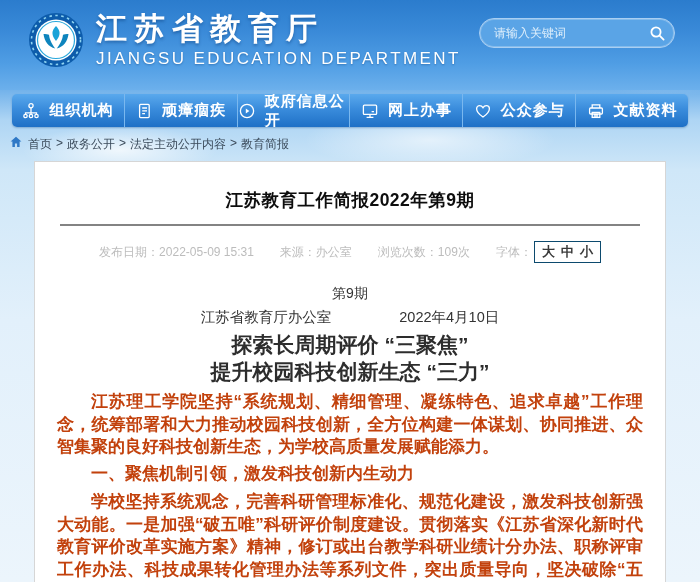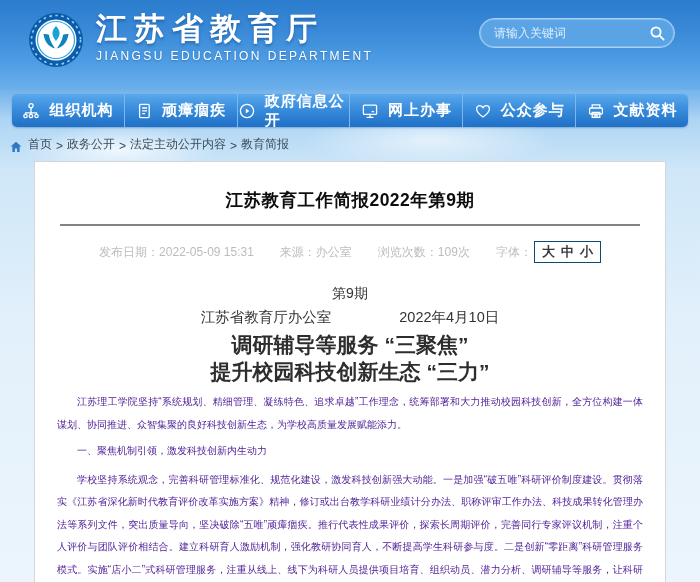--- a/index.html
+++ b/index.html
@@ -19,21 +19,21 @@
     background:linear-gradient(180deg,#2b7ccd 0%,#3a8ad8 35%,#4f9de4 70%,#6cb0ec 100%);
     position:relative;
   }
   .brand { position:absolute; left:28px; top:12px; display:flex; align-items:flex-start; cursor:pointer; }
   .logo { width:56px; height:56px; flex:0 0 56px; }
   .brand-text { margin-left:12px; color:#fff; }
   .brand-title {
     font-size:31px; font-weight:bold; letter-spacing:7px; line-height:34px;
     text-shadow:0 2px 3px rgba(10,60,120,.45); white-space:nowrap;
   }
-  .brand-sub { font-size:12px; letter-spacing:2.4px; margin-top:3px; text-shadow:0 1px 2px rgba(10,60,120,.4); }
+  .brand-sub { font-size:17px; letter-spacing:2.4px; margin-top:3px; text-shadow:0 1px 2px rgba(10,60,120,.4); }
 
   .search-box {
     position:absolute; right:25px; top:18px; width:196px; height:30px;
     background:#5aa4e6; border:1px solid #aacff2; border-radius:15px;
     box-shadow:0 0 0 1px rgba(255,255,255,.25) inset;
     display:flex; align-items:center; padding:0 8px 0 14px;
   }
   .search-box input {
     flex:1; border:none; outline:none; background:transparent;
     font-size:12px; color:#fff; font-family:inherit;
@@ -52,21 +52,21 @@
     background:linear-gradient(180deg,#5aa9ed 0%,#3a8cdc 45%,#1f70c6 100%);
     color:#fff; font-size:15px; font-weight:bold; cursor:pointer;
     border-right:1px solid #7ab8ef; letter-spacing:1px;
   }
   .nav-item:last-child { border-right:none; }
   .nav-item svg { flex:0 0 auto; }
 
   
   .breadcrumb {
     margin:9px 0 0 10px; font-size:12px; color:#3a4a5a;
-    display:flex; align-items:flex-end; gap:4px;
+    display:flex; align-items:flex-start; gap:4px;
   }
   .breadcrumb .crumb { cursor:pointer; }
   .breadcrumb .crumb.current { cursor:default; }
   .breadcrumb .sep { color:#3a4a5a; }
   .home-icon { display:inline-flex; margin-right:2px; }
 
   
   .article-panel {
     margin:8px 34px 0; background:#fff; border:1px solid #d6d6d6;
     min-height:460px; padding:26px 22px 40px;
@@ -87,22 +87,22 @@
   }
   .font-size-box span { color:#3a3a3a; font-weight:600; font-size:13px; margin:0 3px; cursor:pointer; }
 
   
   .article-body { margin-top:22px; color:#4c4c4c; }
   .issue-line { text-align:center; font-size:14px; color:#333; }
   .office-line { display:flex; justify-content:center; gap:68px; font-size:14.5px; color:#333; margin-top:5px; }
   .headline { text-align:center; font-size:21px; font-weight:bold; color:#2d2d2d; line-height:27px; }
   .headline.first { margin-top:4px; }
   .article-paragraph {
-    font-size:10px; line-height:22.5px; text-align:justify; text-indent:2em;
-    color:#4c1d95; margin-top:6px;
+    font-size:17px; line-height:22.5px; text-align:justify; text-indent:2em;
+    color:#c2410c; margin-top:6px;font-weight:bold;
   }
   .article-paragraph.section-head { margin-top:4px; }
 </style>
 </head>
 <body>
 
 <div class="site-header">
   <div class="brand">
     <svg class="logo" viewBox="0 0 56 56">
       <circle cx="28" cy="28" r="27" fill="#0d5cab"></circle>
@@ -204,20 +204,20 @@
     <span class="meta-seg"><span>浏览次数：</span><span>109次</span></span>
     <span class="meta-seg"><span>字体：</span><span class="font-size-box"><span>大</span><span>中</span><span>小</span></span></span>
   </div>
 
   <div class="article-body">
     <div class="issue-line">第9期</div>
     <div class="office-line">
       <span>江苏省教育厅办公室</span>
       <span>2022年4月10日</span>
     </div>
-    <div class="headline first">调研辅导等服务 “三聚焦”</div>
+    <div class="headline first">探索长周期评价 “三聚焦”</div>
     <div class="headline">提升校园科技创新生态 “三力”</div>
 
     <p class="article-paragraph">江苏理工学院坚持“系统规划、精细管理、凝练特色、追求卓越”工作理念，统筹部署和大力推动校园科技创新，全方位构建一体谋划、协同推进、众智集聚的良好科技创新生态，为学校高质量发展赋能添力。</p>
     <p class="article-paragraph section-head">一、聚焦机制引领，激发科技创新内生动力</p>
     <p class="article-paragraph">学校坚持系统观念，完善科研管理标准化、规范化建设，激发科技创新强大动能。一是加强“破五唯”科研评价制度建设。贯彻落实《江苏省深化新时代教育评价改革实施方案》精神，修订或出台教学科研业绩计分办法、职称评审工作办法、科技成果转化管理办法等系列文件，突出质量导向，坚决破除“五唯”顽瘴痼疾。推行代表性成果评价，探索长周期评价，完善同行专家评议机制，注重个人评价与团队评价相结合。建立科研育人激励机制，强化教研协同育人，不断提高学生科研参与度。二是创新“零距离”科研管理服务模式。实施“店小二”式科研管理服务，注重从线上、线下为科研人员提供项目培育、组织动员、潜力分析、调研辅导等服务，让科研人员腾出更多精力潜心科研。构建个性化选题设计、面对面立项审查、帮扶式技术研究、推拉式成果推广的全流程精细化管理，促进项目质量持续提升。2019年学校获批21项国家自然科学基金项目，项目数在省内应用型本科高校中位列第一。三是构建</p>
   </div>
 </div>
 
 </body></html>

